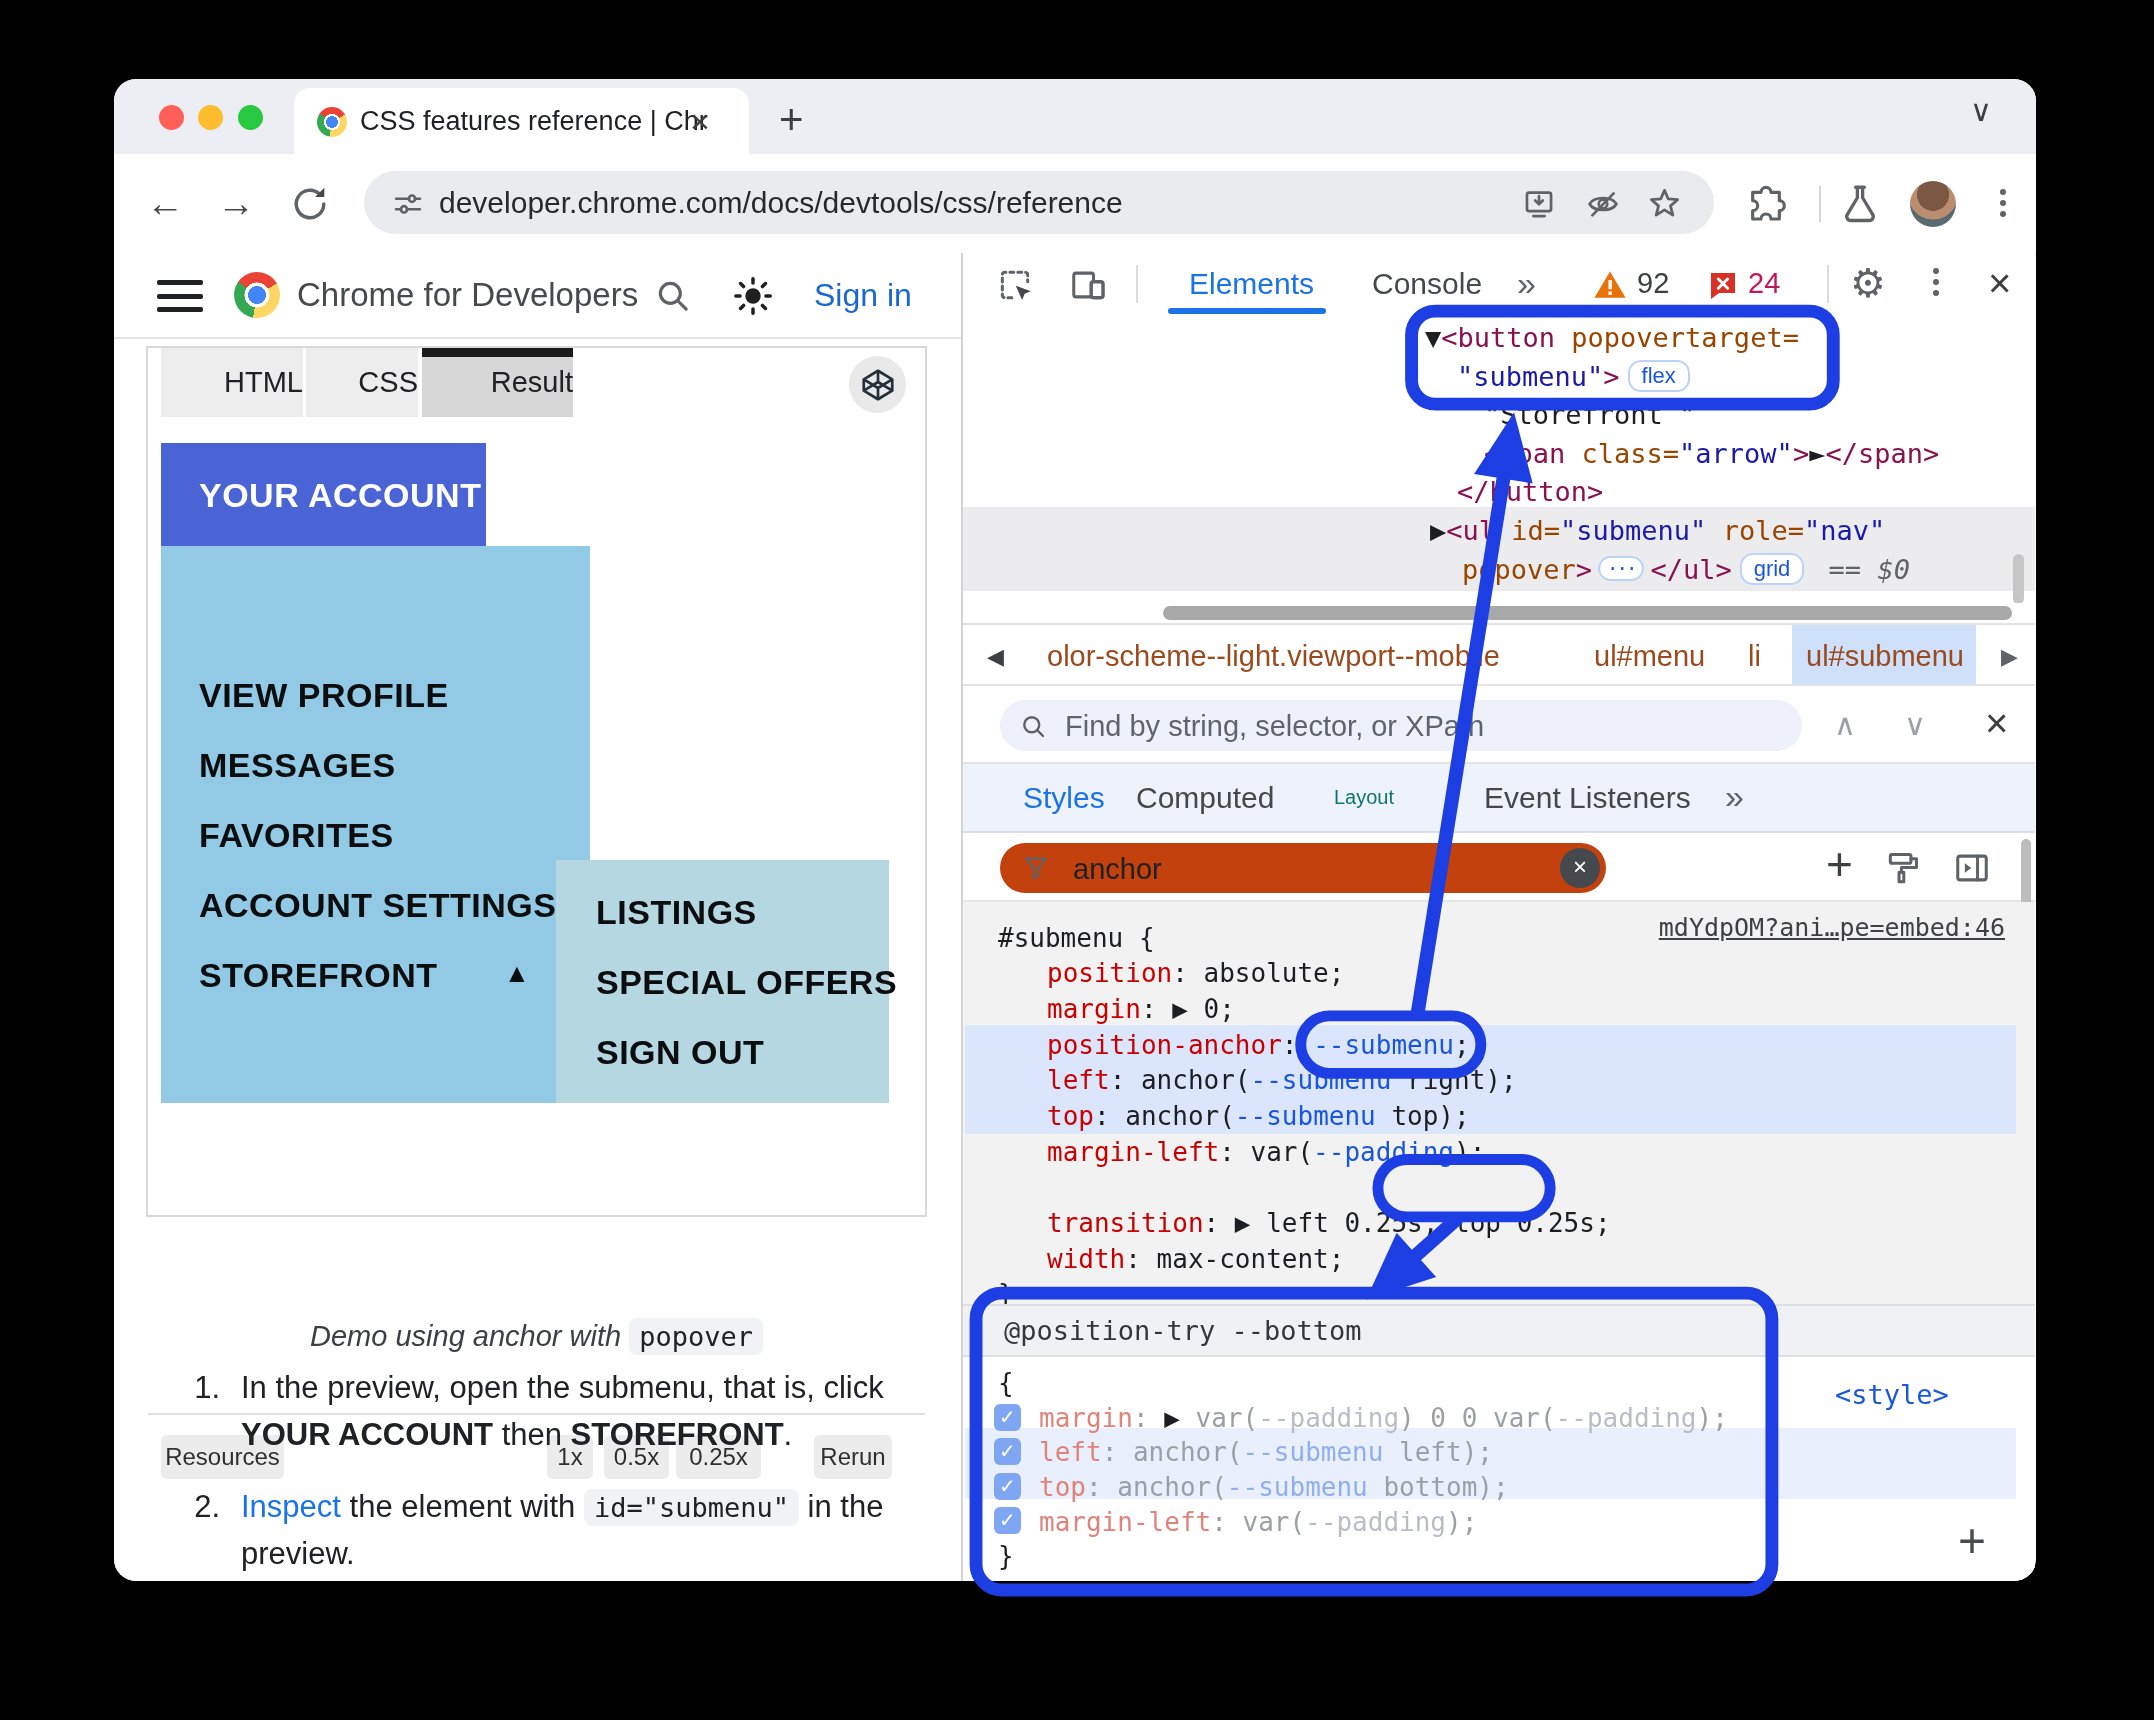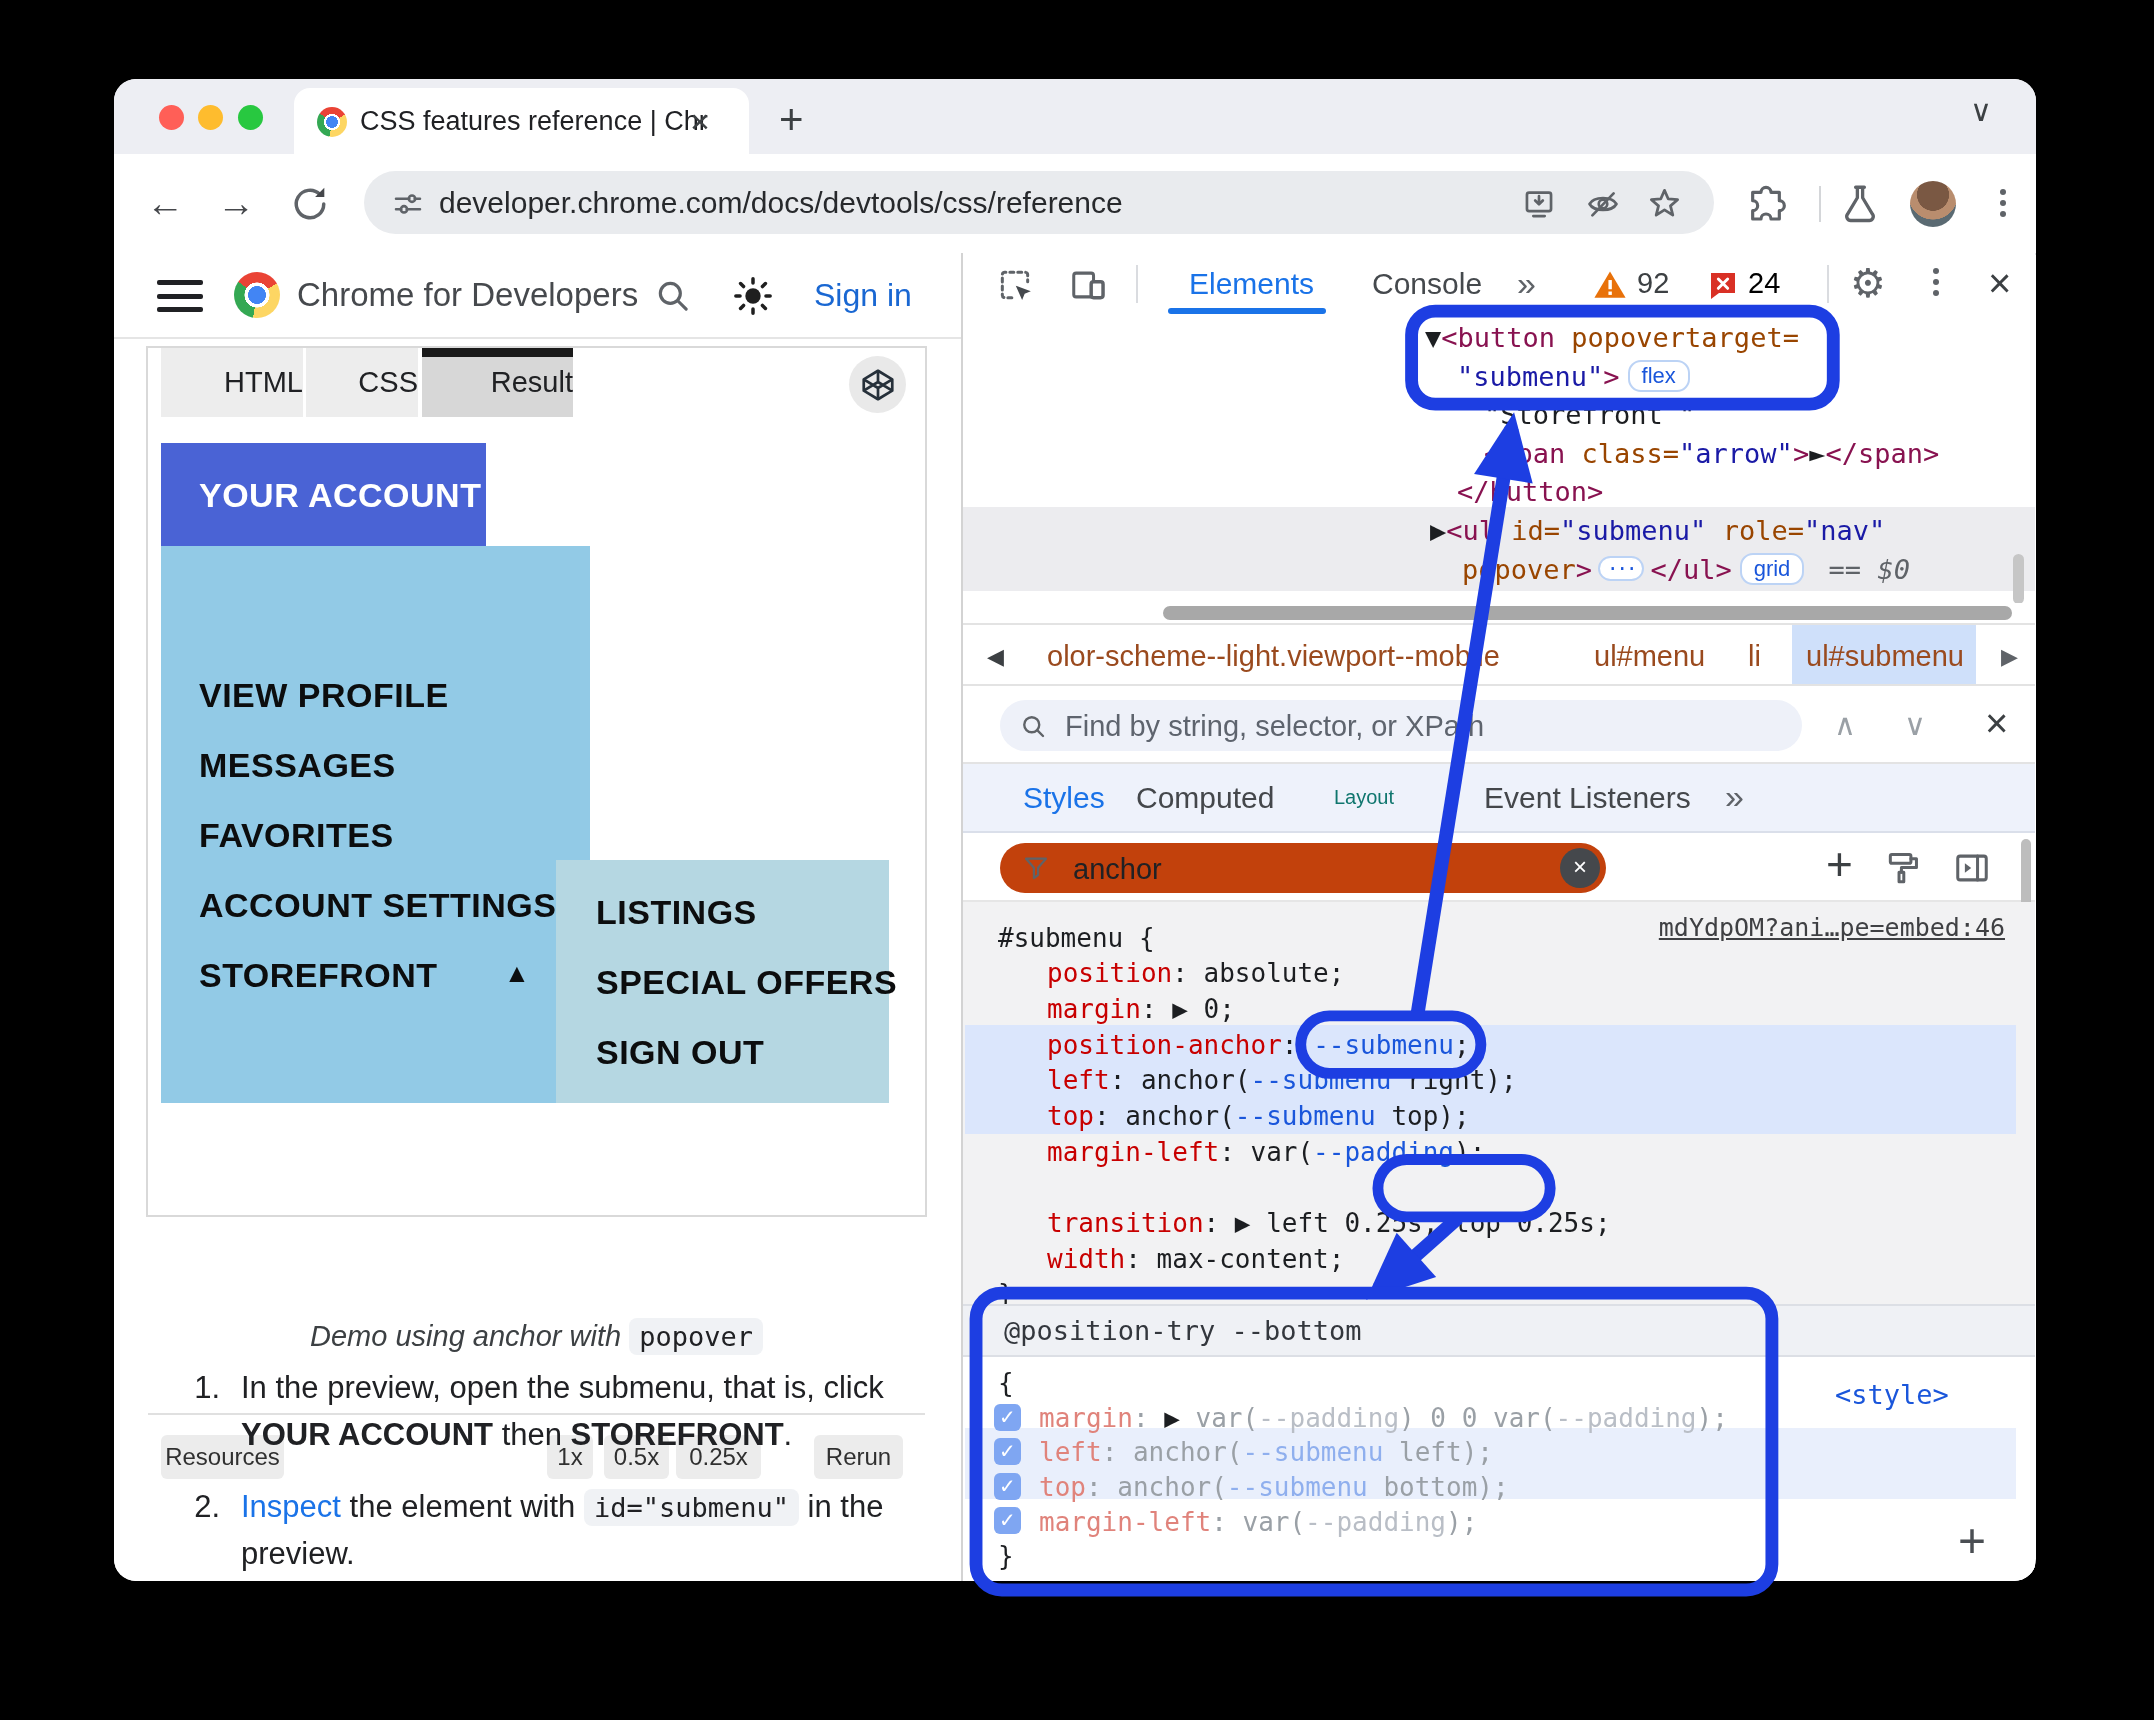--- a/index.html
+++ b/index.html
@@ -166,21 +166,21 @@
         <div class="menu-item" style="left:40px;top:33px">LISTINGS</div>
         <div class="menu-item" style="left:40px;top:103px">SPECIAL OFFERS</div>
         <div class="menu-item" style="left:40px;top:173px">SIGN OUT</div>
       </div>
 
       <div class="abs" style="left:0;top:1065px;width:777px;height:2px;background:#e0e0e0"></div>
       <div class="fbtn ui" style="left:13px;width:123px">Resources</div>
       <div class="fbtn ui" style="left:399px;width:46px">1x</div>
       <div class="fbtn ui" style="left:456px;width:65px">0.5x</div>
       <div class="fbtn ui" style="left:528px;width:85px">0.25x</div>
-      <div class="fbtn ui" style="left:666px;width:89px">Rerun</div>
+      <div class="fbtn ui" style="left:666px;width:78px">Rerun</div>
     </div>
 
     <div class="abs ui" style="left:32px;top:1067px;width:781px;text-align:center;font-size:29px;color:#3c4043"><span class="tk-cap">Demo using anchor with </span><span class="tk-ch">popover</span></div>
     <div class="stepnum ui" style="left:47px;top:1113px">1.</div>
     <div class="stepline ui" style="left:127px;top:1113px"><span>In the preview, open the submenu, that is, click</span></div>
     <div class="stepline ui" style="left:127px;top:1160px"><span class="tk-bo">YOUR ACCOUNT</span><span> then </span><span class="tk-bo">STOREFRONT</span><span>.</span></div>
     <div class="stepnum ui" style="left:47px;top:1232px">2.</div>
     <div class="stepline ui" style="left:127px;top:1232px"><span class="tk-lk">Inspect</span><span> the element with </span><span class="tk-ch">id="submenu"</span><span> in the</span></div>
     <div class="stepline ui" style="left:127px;top:1279px"><span>preview.</span></div>
 
@@ -207,21 +207,21 @@
           <rect x="10.9" y="8.5" width="2.4" height="6.5" fill="#fff"></rect>
           <rect x="10.9" y="16.6" width="2.4" height="2.4" fill="#fff"></rect>
         </svg>
       <div class="dt-tab" style="left:674px;font-size:29px;color:#3c4043">92</div>
       <svg class="abs" style="left:744px;top:16px" width="32" height="32" viewBox="0 0 24 24">
           <path d="M3 3h18v15H9l-6 4.5Z" fill="#d93025"></path>
           <g stroke="#fff" stroke-width="2.2" stroke-linecap="round">
             <path d="M8.5 7.5l7 7M15.5 7.5l-7 7"></path>
           </g>
         </svg>
-      <div class="dt-tab" style="left:785px;font-size:29px;color:#000000">24</div>
+      <div class="dt-tab" style="left:785px;font-size:29px;color:#be185d">24</div>
       <div class="abs" style="left:864px;top:12px;width:2px;height:38px;background:#dadce0"></div>
       <div class="dt-tab" style="left:887px;font-size:40px;color:#5f6368">⚙</div>
       <div class="abs kebab" style="left:963px;top:10px;width:20px">
           <i></i>
           <i></i>
           <i></i>
         </div>
       <div class="dt-tab" style="left:1025px;font-size:40px;color:#3c4043">×</div>
     </div>
 

